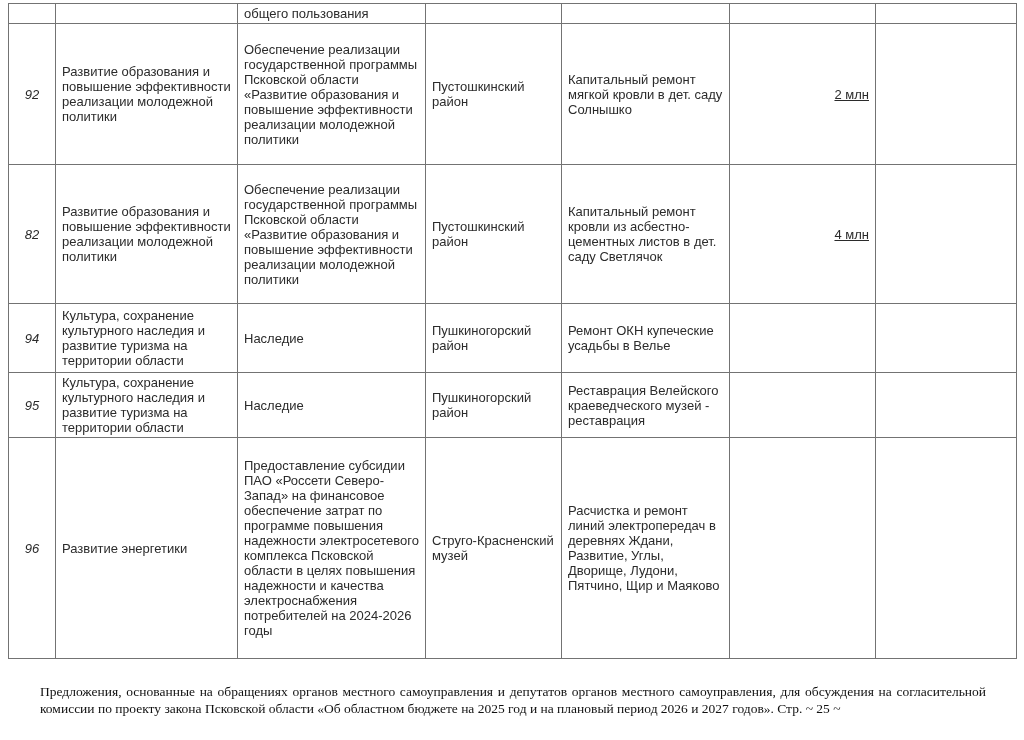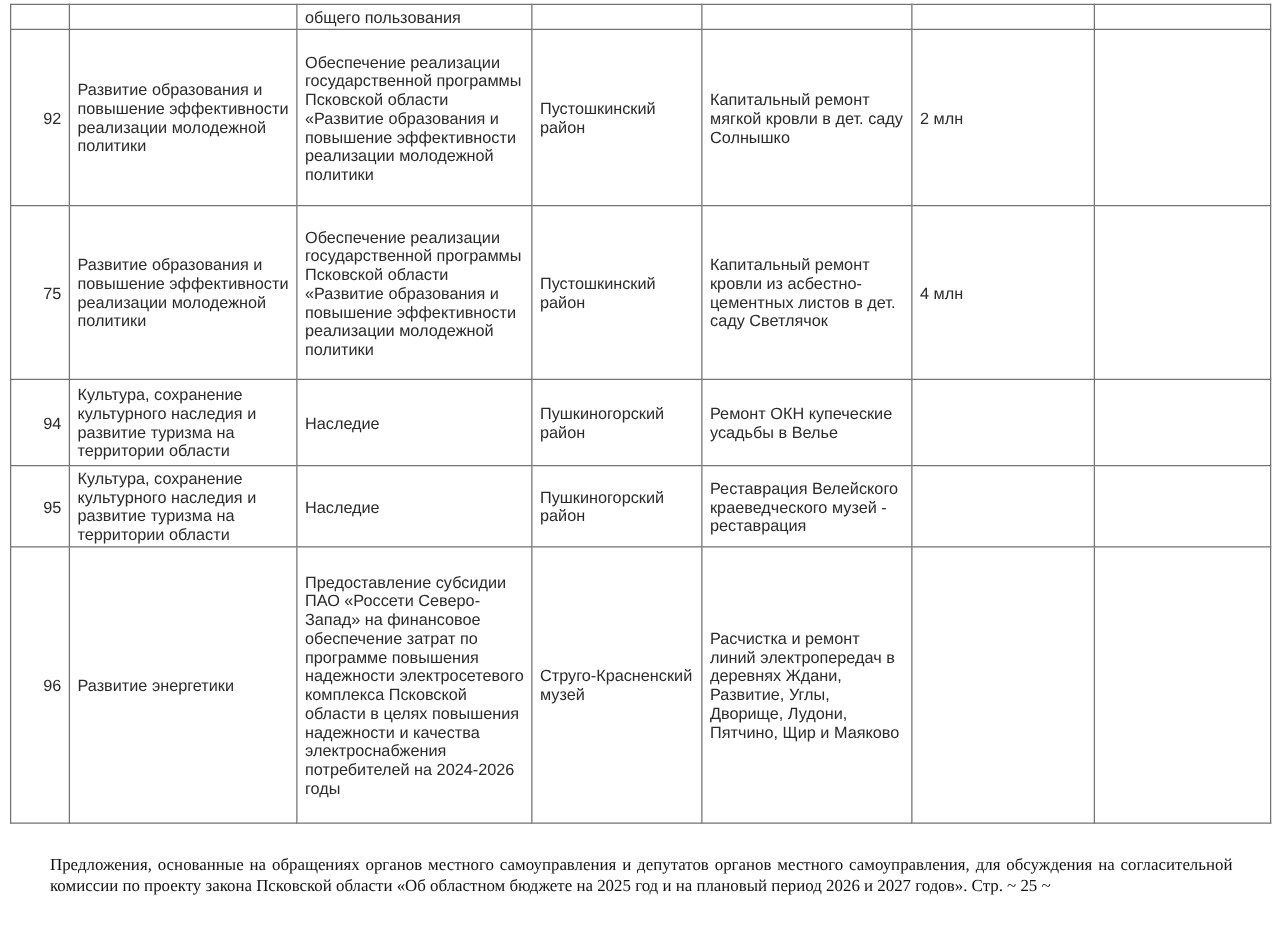--- a/index.html
+++ b/index.html
@@ -24,22 +24,22 @@
   table.doc-table td {
     border: 1px solid #737373;
     font-size: 13px;
     line-height: 15px;
     color: #2b2b2b;
     padding: 2px 6px;
     vertical-align: middle;
     overflow: hidden;
     word-wrap: break-word;
   }
-  td.c-num   { text-align: right; }
-  td.c-amt   { text-align: left; }
+  td.c-num   { text-align: center; font-style: italic; }
+  td.c-amt   { text-align: right; text-decoration: underline; }
   tr.h0 { height: 16px; }
   tr.h1 { height: 141px; }
   tr.h2 { height: 139px; }
   tr.h3 { height: 69px; }
   tr.h4 { height: 62px; }
   tr.h5 { height: 221px; }
   tr.h6 { height: 22px; }
   .footer-note {
     position: absolute;
     left: 40px; top: 683px;
@@ -79,21 +79,21 @@
       <tr class="h1">
         <td class="c-num">92</td>
         <td>Развитие образования и повышение эффективности реализации молодежной политики</td>
         <td>Обеспечение реализации государственной программы Псковской области «Развитие образования и повышение эффективности реализации молодежной политики</td>
         <td>Пустошкинский район</td>
         <td>Капитальный ремонт мягкой кровли в дет. саду Солнышко</td>
         <td class="c-amt">2 млн</td>
         <td></td>
       </tr>
       <tr class="h2">
-        <td class="c-num">75</td>
+        <td class="c-num">82</td>
         <td>Развитие образования и повышение эффективности реализации молодежной политики</td>
         <td>Обеспечение реализации государственной программы Псковской области «Развитие образования и повышение эффективности реализации молодежной политики</td>
         <td>Пустошкинский район</td>
         <td>Капитальный ремонт кровли из асбестно-цементных листов в дет. саду Светлячок</td>
         <td class="c-amt">4 млн</td>
         <td></td>
       </tr>
       <tr class="h3">
         <td class="c-num">94</td>
         <td>Культура, сохранение культурного наследия и развитие туризма на территории области</td>

